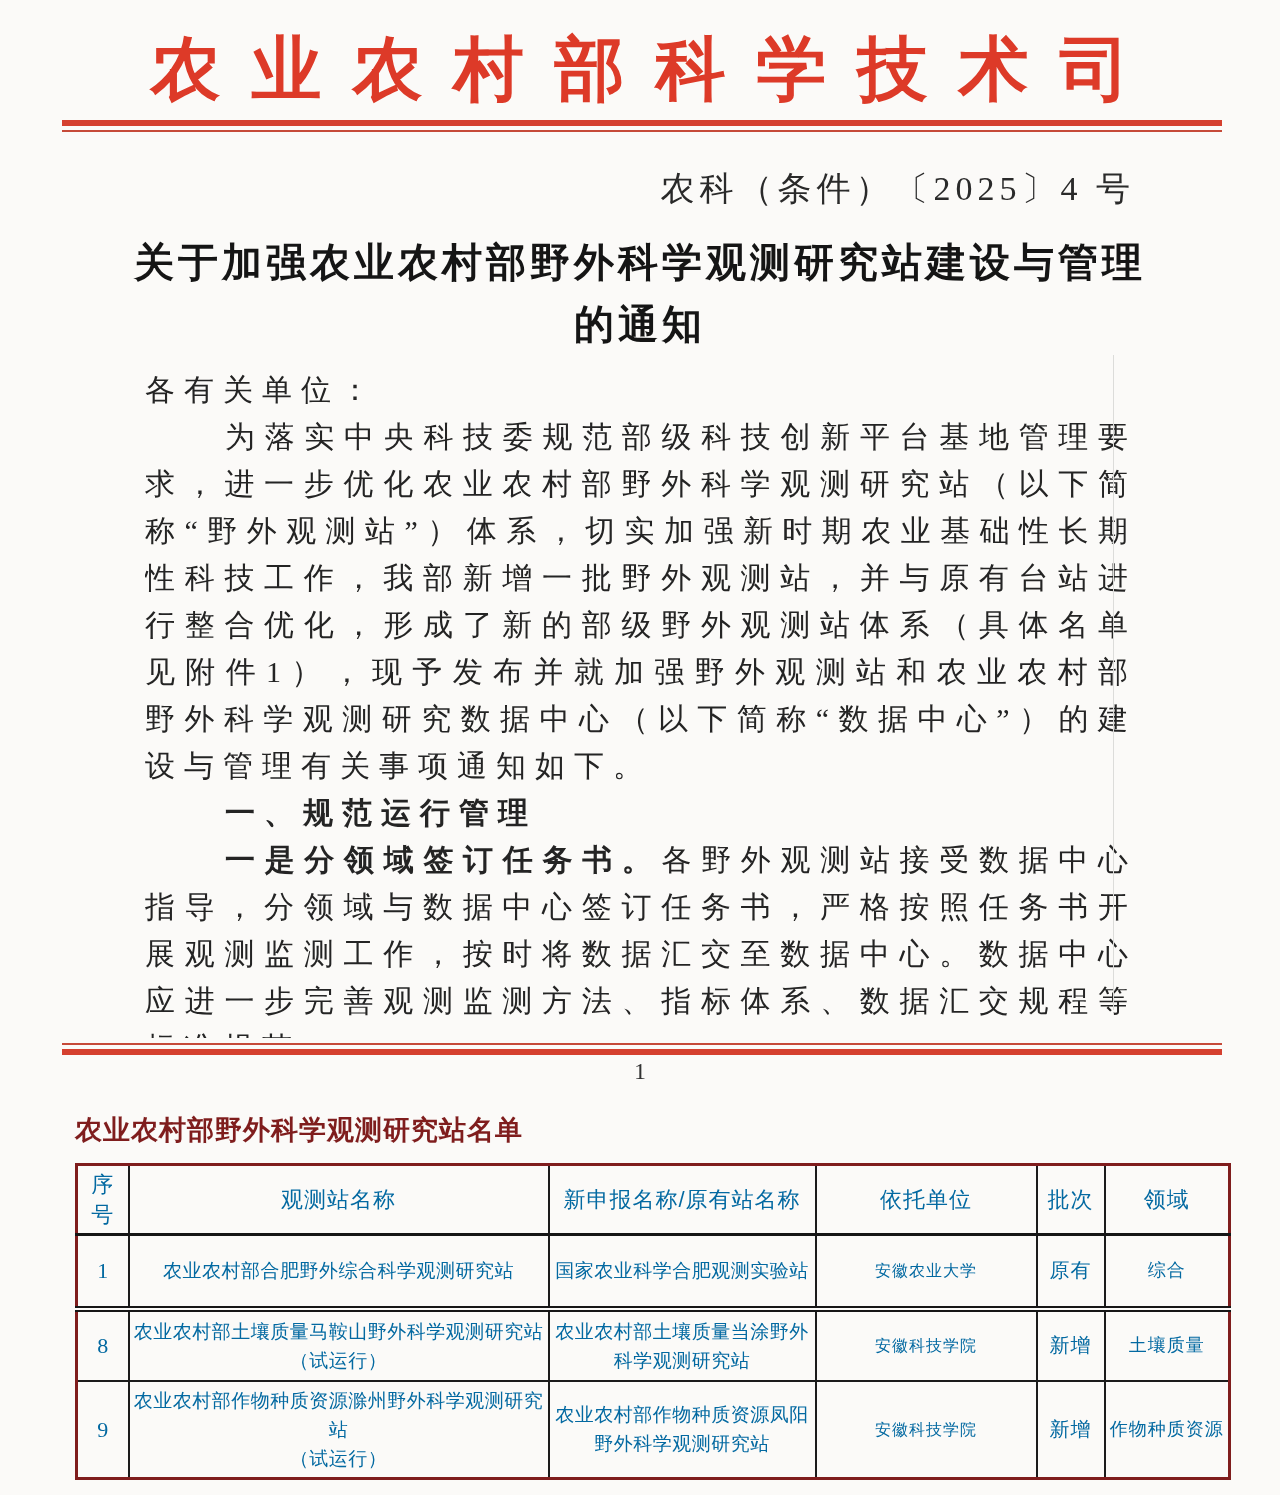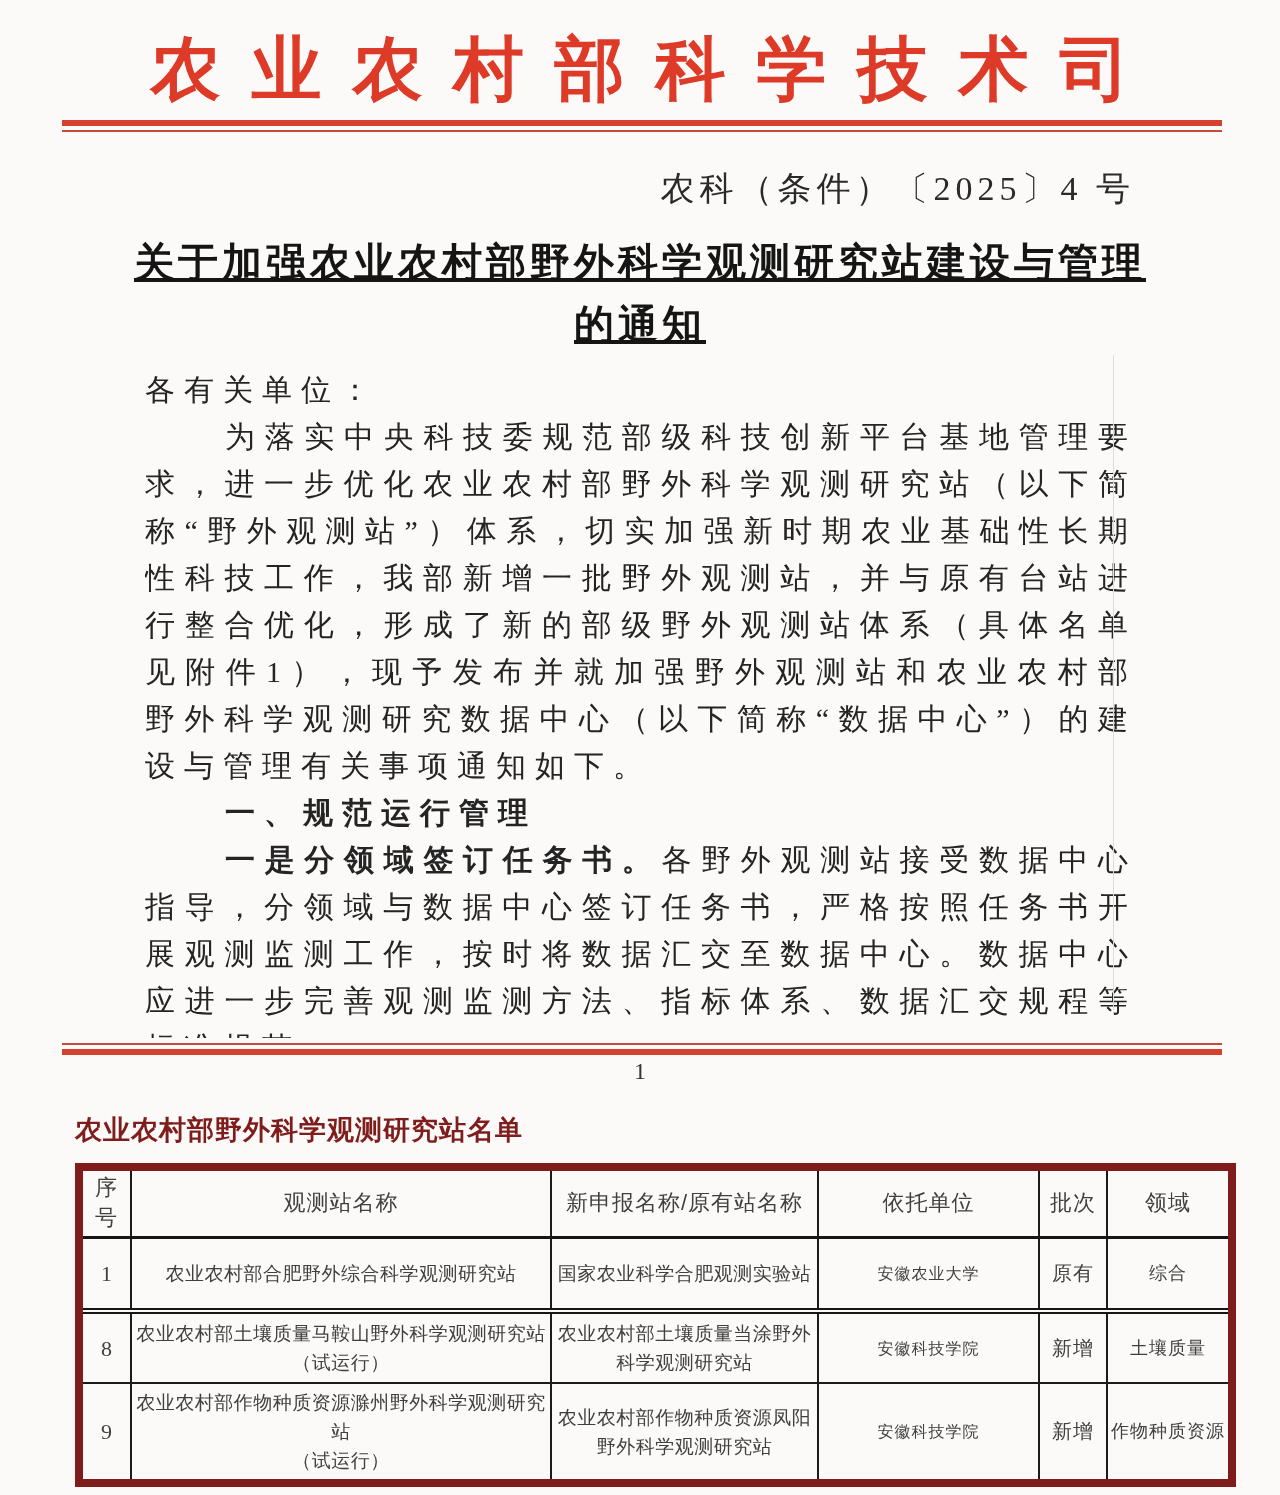--- a/index.html
+++ b/index.html
@@ -33,21 +33,20 @@
     white-space: nowrap;
   }
 
   .doc-title {
     position: absolute; top: 232px; left: 75px; right: 75px;
     margin: 0;
     text-align: center;
     font-weight: 700;
     font-size: 40px; line-height: 62px; letter-spacing: 4px;
     color: #151515;
-    text-decoration: underline;
   }
 
   
   .body-block {
     position: absolute; top: 366px; left: 145px; width: 992px; height: 672px;
     font-size: 30px; line-height: 47px; letter-spacing: 9px;
     text-align: justify;
     color: #242424;
     overflow: hidden;
   }
@@ -75,22 +74,22 @@
     position: absolute; top: 1112px; left: 75px; width: 1153px;
     margin: 0;
     text-align: left;
     font-family: "Liberation Sans", "DejaVu Sans", sans-serif;
     font-weight: 700; font-size: 27px; letter-spacing: 1px;
     color: #7f1d1d;
   }
   table.stations-table {
     position: absolute; top: 1163px; left: 75px; width: 1153px;
     border-collapse: collapse; table-layout: fixed;
-    color: #404040;
-    border: 8px solid #7f1d1d;
+    color: #0369a1;
+    border: 3px solid #7f1d1d;
   }
   .stations-table th {
     font-family: "Liberation Sans", "DejaVu Sans", sans-serif;
     font-weight: 500;
     font-size: 22px; letter-spacing: 1px;
     height: 70px;
     border: 2px solid #1b1b1b;
     border-bottom: 3px solid #161616;
     text-align: center; vertical-align: middle;
     padding: 2px;

